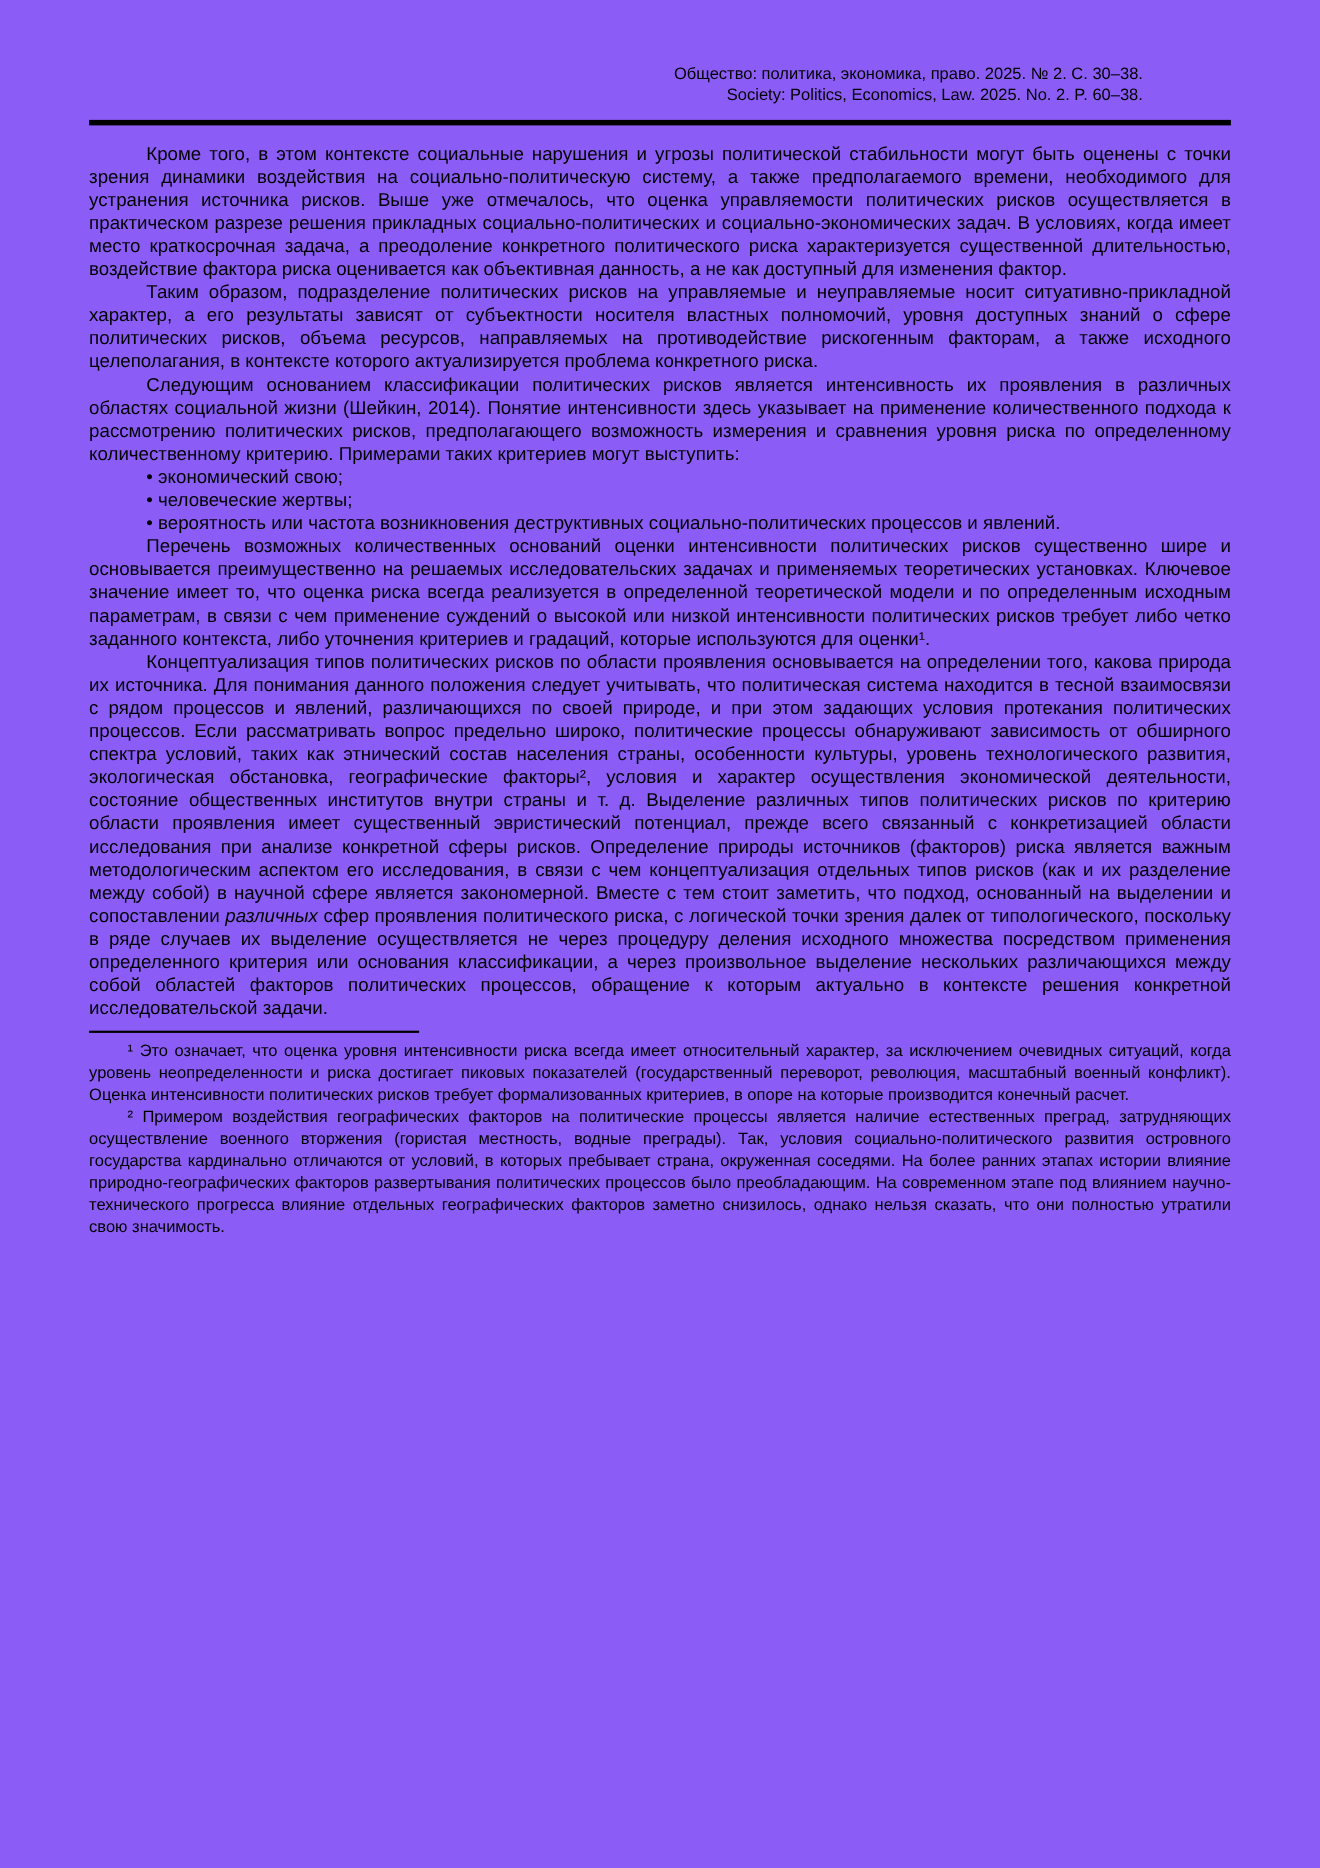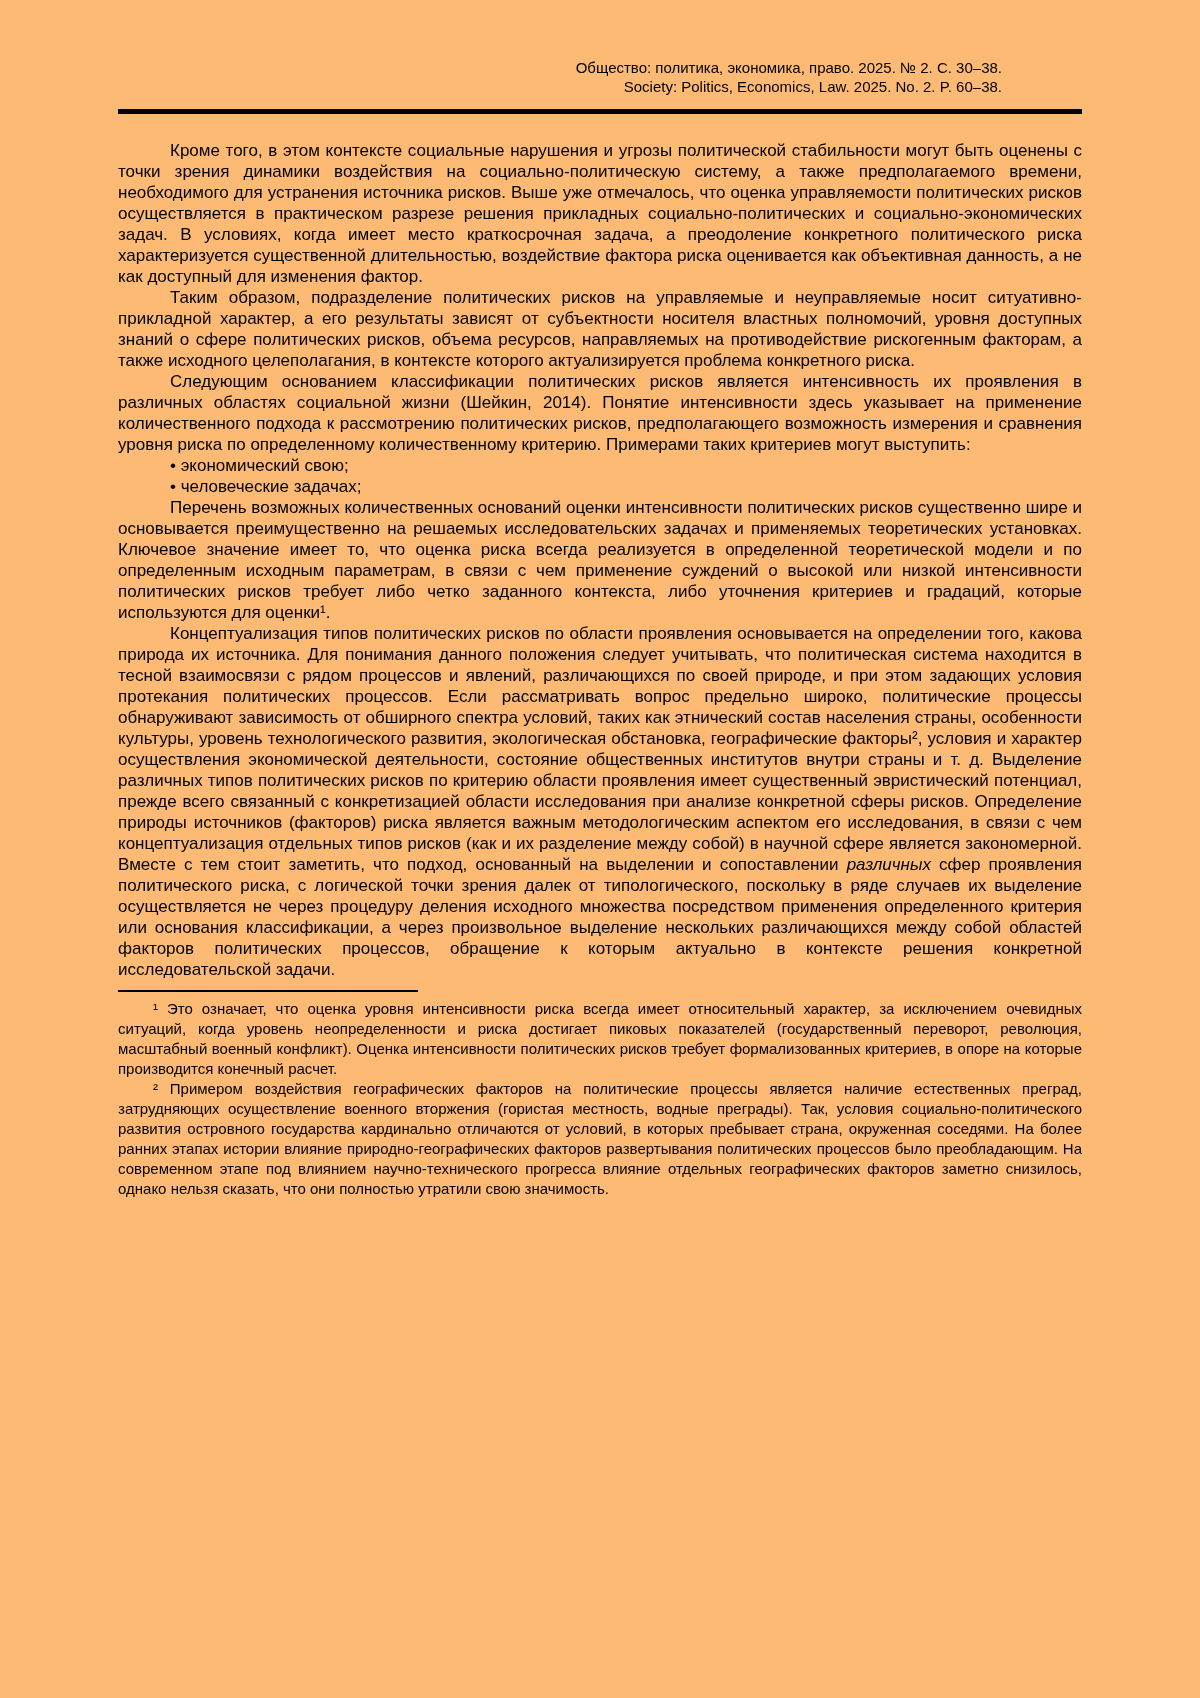--- a/index.html
+++ b/index.html
@@ -8,39 +8,39 @@
     width: 1200px;
     height: 1698px;
     font-family: "Liberation Sans", "DejaVu Sans", sans-serif;
     color: #000000;
     position: relative;
     overflow: hidden;
   }
   .page {
     width: 1200px;
     height: 1698px;
-    padding: 0 118px;
-    background: #fdba74;
+    padding: 0 81px;
+    background: #8b5cf6;
   }
   .journal-header {
     padding-top: 58px;
     font-size: 15px;
     line-height: 19px;
     text-align: right;
     padding-right: 80px;
     color: #000000;
   }
   .header-rule {
     margin-top: 13px;
     height: 5px;
     background: #000000;
     width: 100%;
   }
   .article-body {
-    margin-top: 26px;
+    margin-top: 15px;
     font-size: 17px;
     line-height: 21px;
     text-align: justify;
   }
   .article-body p {
     text-indent: 52px;
     margin: 0;
   }
   .article-body p em {
     font-style: italic;
@@ -73,21 +73,22 @@
   </div>
 
   <div class="header-rule"></div>
 
   <div class="article-body">
     <p>Кроме того, в этом контексте социальные нарушения и угрозы политической стабильности могут быть оценены с точки зрения динамики воздействия на социально-политическую систему, а также предполагаемого времени, необходимого для устранения источника рисков. Выше уже отмечалось, что оценка управляемости политических рисков осуществляется в практическом разрезе решения прикладных социально-политических и социально-экономических задач. В условиях, когда имеет место краткосрочная задача, а преодоление конкретного политического риска характеризуется существенной длительностью, воздействие фактора риска оценивается как объективная данность, а не как доступный для изменения фактор.</p>
     <p>Таким образом, подразделение политических рисков на управляемые и неуправляемые носит ситуативно-прикладной характер, а его результаты зависят от субъектности носителя властных полномочий, уровня доступных знаний о сфере политических рисков, объема ресурсов, направляемых на противодействие рискогенным факторам, а также исходного целеполагания, в контексте которого актуализируется проблема конкретного риска.</p>
     <p>Следующим основанием классификации политических рисков является интенсивность их проявления в различных областях социальной жизни (Шейкин, 2014). Понятие интенсивности здесь указывает на применение количественного подхода к рассмотрению политических рисков, предполагающего возможность измерения и сравнения уровня риска по определенному количественному критерию. Примерами таких критериев могут выступить:</p>
 
     <p>• экономический свою;</p>
-    <p>• человеческие задачах;</p>
+    <p>• человеческие жертвы;</p>
+    <p>• вероятность или частота возникновения деструктивных социально-политических процессов и явлений.</p>
 
     <p>Перечень возможных количественных оснований оценки интенсивности политических рисков существенно шире и основывается преимущественно на решаемых исследовательских задачах и применяемых теоретических установках. Ключевое значение имеет то, что оценка риска всегда реализуется в определенной теоретической модели и по определенным исходным параметрам, в связи с чем применение суждений о высокой или низкой интенсивности политических рисков требует либо четко заданного контекста, либо уточнения критериев и градаций, которые используются для оценки¹.</p>
 
     <p><span>Концептуализация типов политических рисков по области проявления основывается на определении того, какова природа их источника. Для понимания данного положения следует учитывать, что политическая система находится в тесной взаимосвязи с рядом процессов и явлений, различающихся по своей природе, и при этом задающих условия протекания политических процессов. Если рассматривать вопрос предельно широко, политические процессы обнаруживают зависимость от обширного спектра условий, таких как этнический состав населения страны, особенности культуры, уровень технологического развития, экологическая обстановка, географические факторы², условия и характер осуществления экономической деятельности, состояние общественных институтов внутри страны и т. д. Выделение различных типов политических рисков по критерию области проявления имеет существенный эвристический потенциал, прежде всего связанный с конкретизацией области исследования при анализе конкретной сферы рисков. Определение природы источников (факторов) риска является важным методологическим аспектом его исследования, в связи с чем концептуализация отдельных типов рисков (как и их разделение между собой) в научной сфере является закономерной. Вместе с тем стоит заметить, что подход, основанный на выделении и сопоставлении </span><em>различных</em><span> сфер проявления политического риска, с логической точки зрения далек от типологического, поскольку в ряде случаев их выделение осуществляется не через процедуру деления исходного множества посредством применения определенного критерия или основания классификации, а через произвольное выделение нескольких различающихся между собой областей факторов политических процессов, обращение к которым актуально в контексте решения конкретной исследовательской задачи.</span></p>
   </div>
 
   <div class="footnote-sep"></div>
 
   <div class="footnotes">
     <p>¹ Это означает, что оценка уровня интенсивности риска всегда имеет относительный характер, за исключением очевидных ситуаций, когда уровень неопределенности и риска достигает пиковых показателей (государственный переворот, революция, масштабный военный конфликт). Оценка интенсивности политических рисков требует формализованных критериев, в опоре на которые производится конечный расчет.</p>

